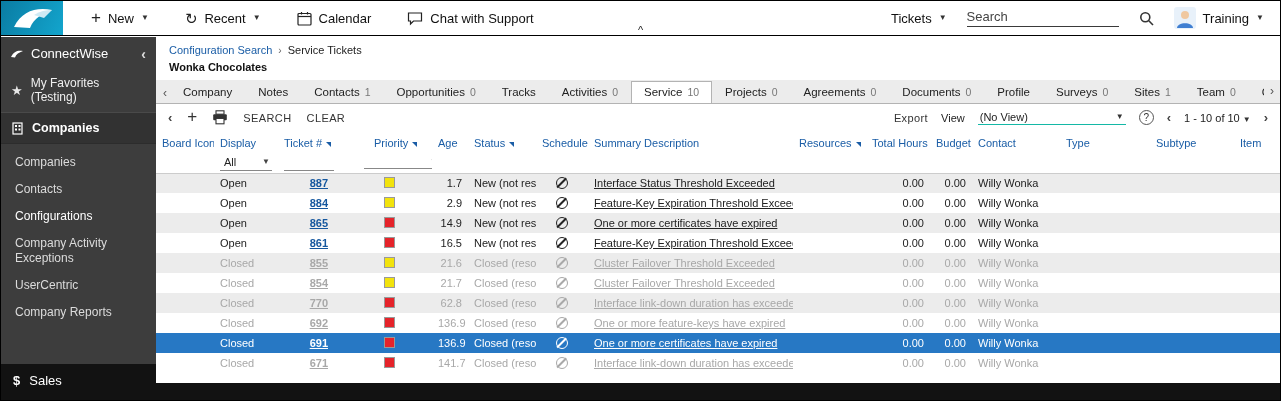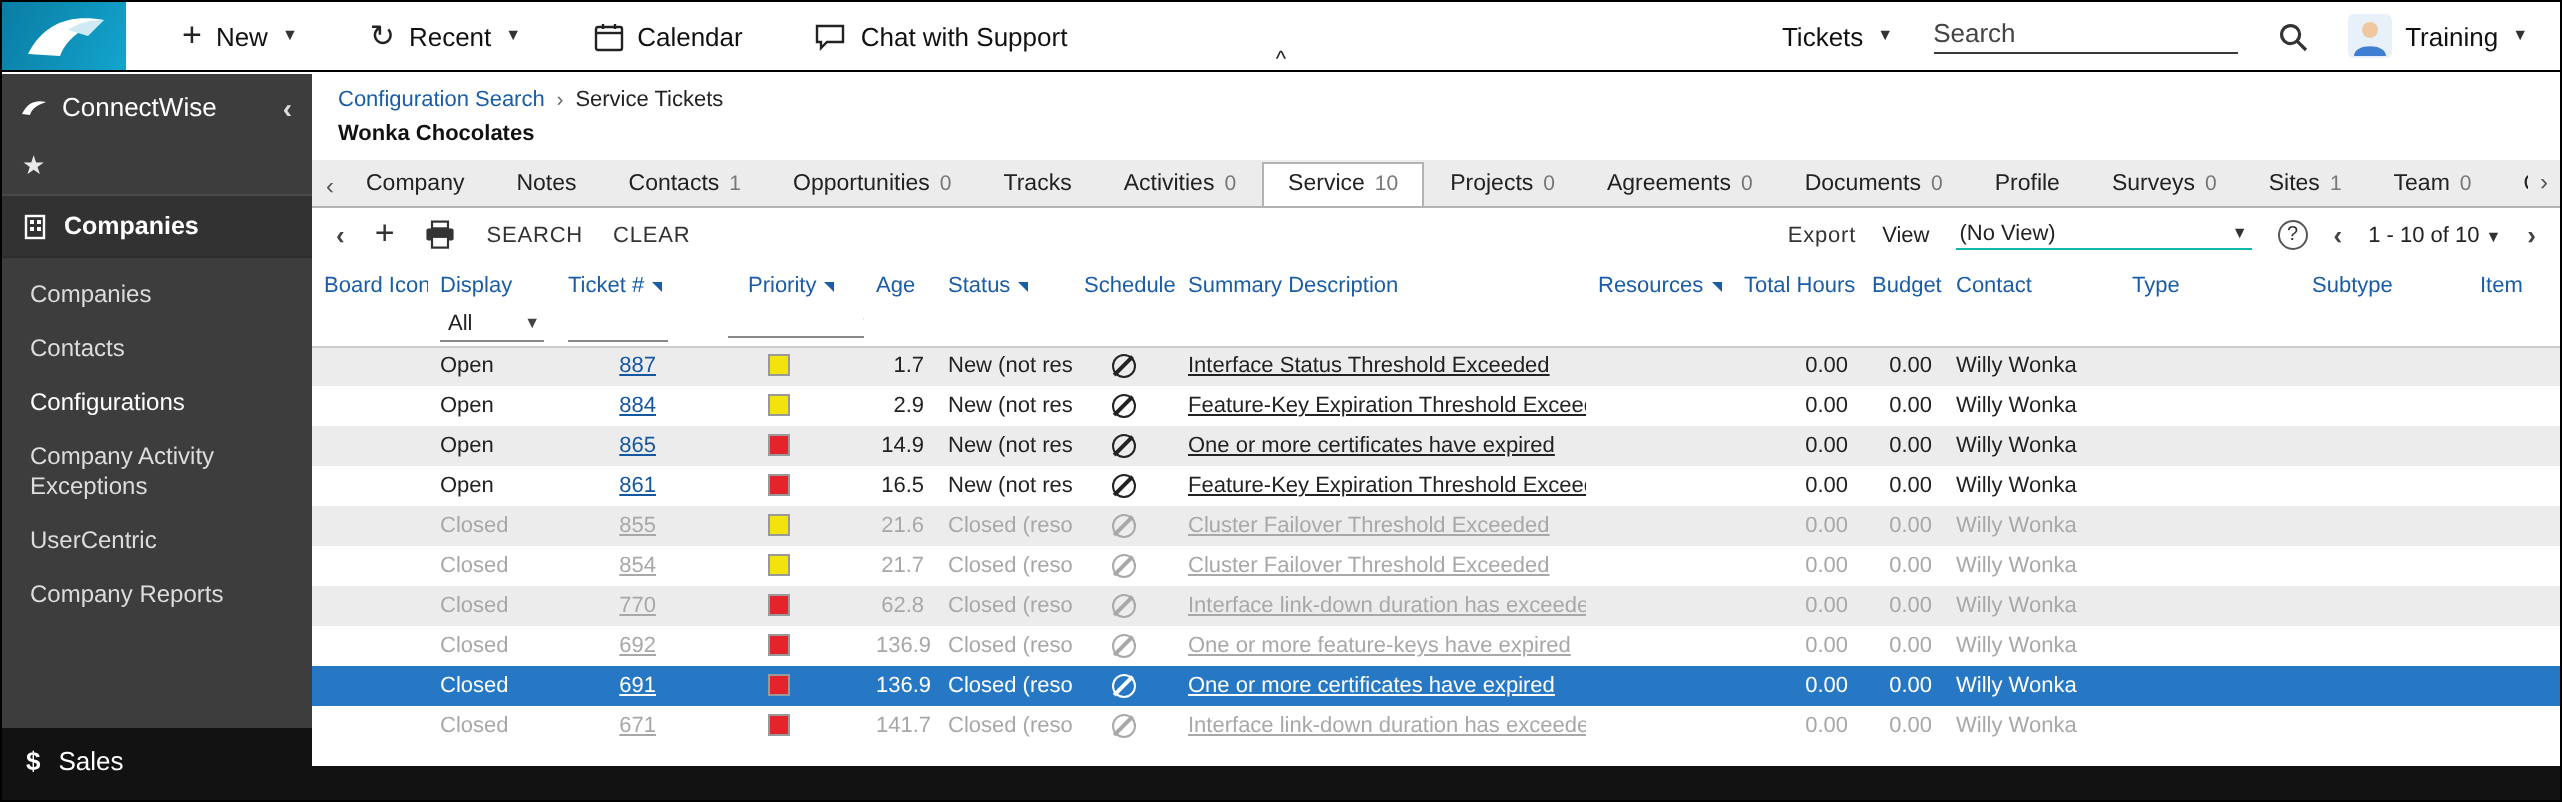--- a/index.html
+++ b/index.html
@@ -72,21 +72,21 @@
   .fsel .caret{font-size:8px;color:#444}
   .display-sel{width:52px}
   .finput{width:54px;border:none;border-bottom:1px solid #888;outline:none;font-size:11px;background:transparent;padding:2px 0}
   .prio-sel{width:76px;margin-left:24px}
   .grid td{font-size:11px;padding:0 6px;height:20px;white-space:nowrap;overflow:hidden;vertical-align:middle}
   tr.row{cursor:pointer}
   tr.row td{color:#222}
   tr.row.shade td{background:#ececec}
   tr.row.closed td{color:#a8a8a8}
   tr.row a{text-decoration:underline;cursor:pointer}
-  .ticket-link{color:#15579e;font-weight:normal}
+  .ticket-link{color:#15579e;font-weight:bold}
   .summary-link{color:#222}
   tr.row.closed .ticket-link,tr.row.closed .summary-link{color:#a8a8a8}
   tr.row.selected td{background:#2778c4;color:#fff}
   tr.row.selected .ticket-link,tr.row.selected .summary-link{color:#fff}
   .c-ticket{text-align:right}
   .c-age{text-align:right}
   .c-hours{text-align:right}
   .c-budget{text-align:right}
   .c-sched{text-align:center}
   th.c-priority{padding-left:40px}
@@ -166,20 +166,21 @@
   <div class="sidebar">
     <div class="brand-row">
       <svg width="12" height="8" viewBox="0 0 12 8">
         <path d="M0,7 C3,1 7,0 12,1 C8,2.5 5,4 4,7.5 Z" fill="#ffffff"></path>
       </svg>
       <span>ConnectWise</span>
       <span class="brand-collapse">‹</span>
     </div>
     <div class="fav-row">
       <span class="star">★</span>
+      <span>My Favorites (Testing)</span>
     </div>
     <div class="module-row">
       <svg width="13" height="13" viewBox="0 0 13 13" fill="#fff">
         <rect x="2" y="1" width="9" height="11" fill="none" stroke="#fff" stroke-width="1.2"></rect>
         <rect x="4" y="3" width="2" height="2"></rect>
           <rect x="7.5" y="3" width="2" height="2"></rect>
         <rect x="4" y="6.5" width="2" height="2"></rect>
           <rect x="7.5" y="6.5" width="2" height="2"></rect>
       </svg>
       <span>Companies</span>

